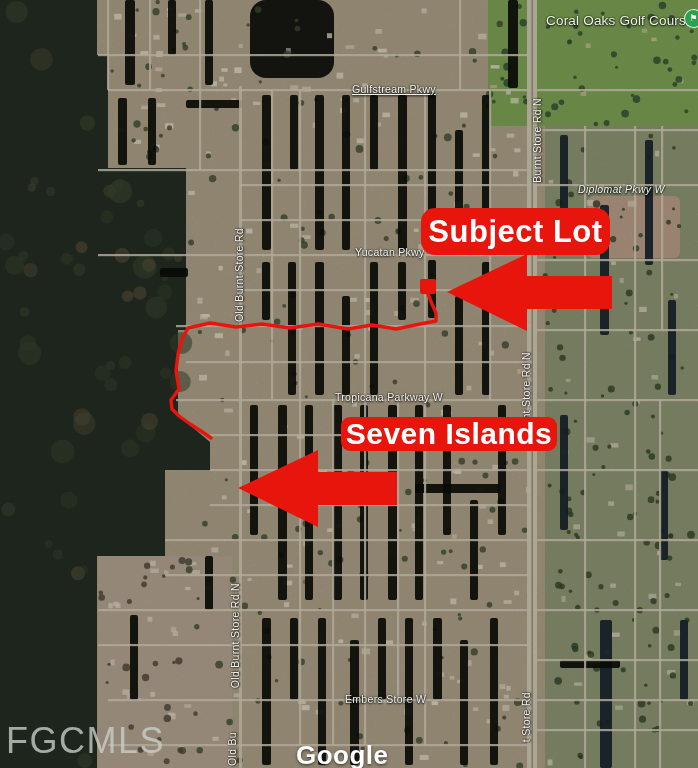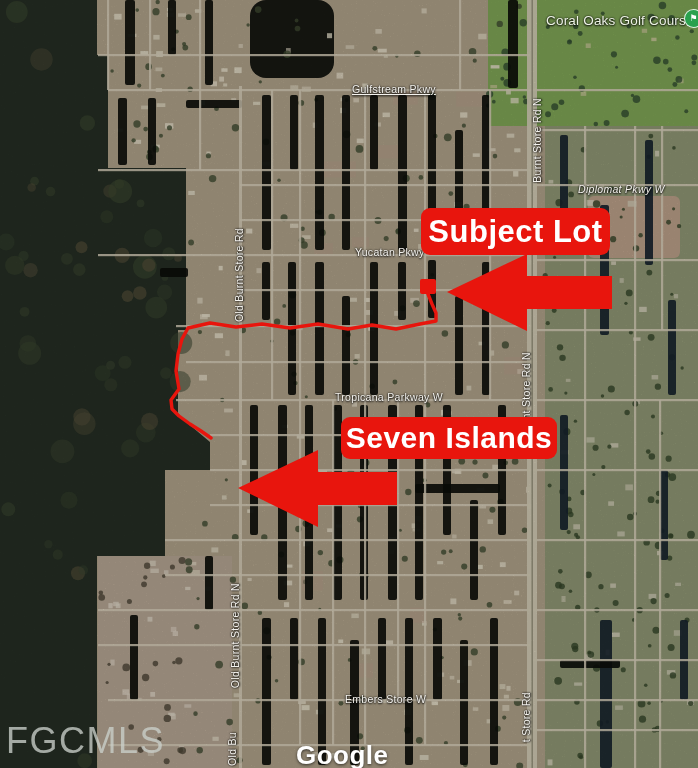--- a/index.html
+++ b/index.html
@@ -10,22 +10,22 @@
             text-shadow:0 0 2px #000,0 1px 2px rgba(0,0,0,.85);
             white-space:nowrap;pointer-events:none;z-index:4;}
   .vlabel{writing-mode:vertical-rl;transform:rotate(180deg);}
   .poilabel{font-size:13.5px;color:#eef4e6;letter-spacing:.2px;}
   .poi-dot{position:absolute;left:684px;top:9px;width:17px;height:17px;border-radius:50%;
            background:var(--poi,#2aa14e);border:1px solid rgba(255,255,255,.85);
            color:#fff;font-size:9px;line-height:16px;text-align:center;z-index:4;}
   .callout{position:absolute;background:var(--red,#e8150d);color:#fff;font-weight:bold;
            display:flex;align-items:center;justify-content:center;border-radius:9px;
            z-index:6;letter-spacing:.5px;}
-  #subject-callout{left:421px;top:208px;width:189px;height:47px;font-size:31px;}
-  #seven-callout{left:341px;top:417px;width:216px;height:42px;font-size:30px;}
+  #subject-callout{left:421px;top:208px;width:189px;height:47px;font-size:31px;border-radius:14px;}
+  #seven-callout{left:341px;top:417px;width:216px;height:34px;font-size:30px;}
   .mls{position:absolute;left:6px;top:720px;font-size:36px;color:rgba(202,208,202,.78);
        letter-spacing:1.5px;z-index:5;}
   .google{position:absolute;left:296px;top:740px;font-size:26px;font-weight:bold;color:#fff;
           text-shadow:0 1px 3px rgba(0,0,0,.65);letter-spacing:.5px;z-index:5;}
   .red-shape{fill:var(--red,#e8150d);}
   .red-line{stroke:var(--red,#e8150d);fill:none;stroke-width:3.4;
             stroke-linejoin:round;stroke-linecap:round;}
 </style>
 </head>
 <body>

